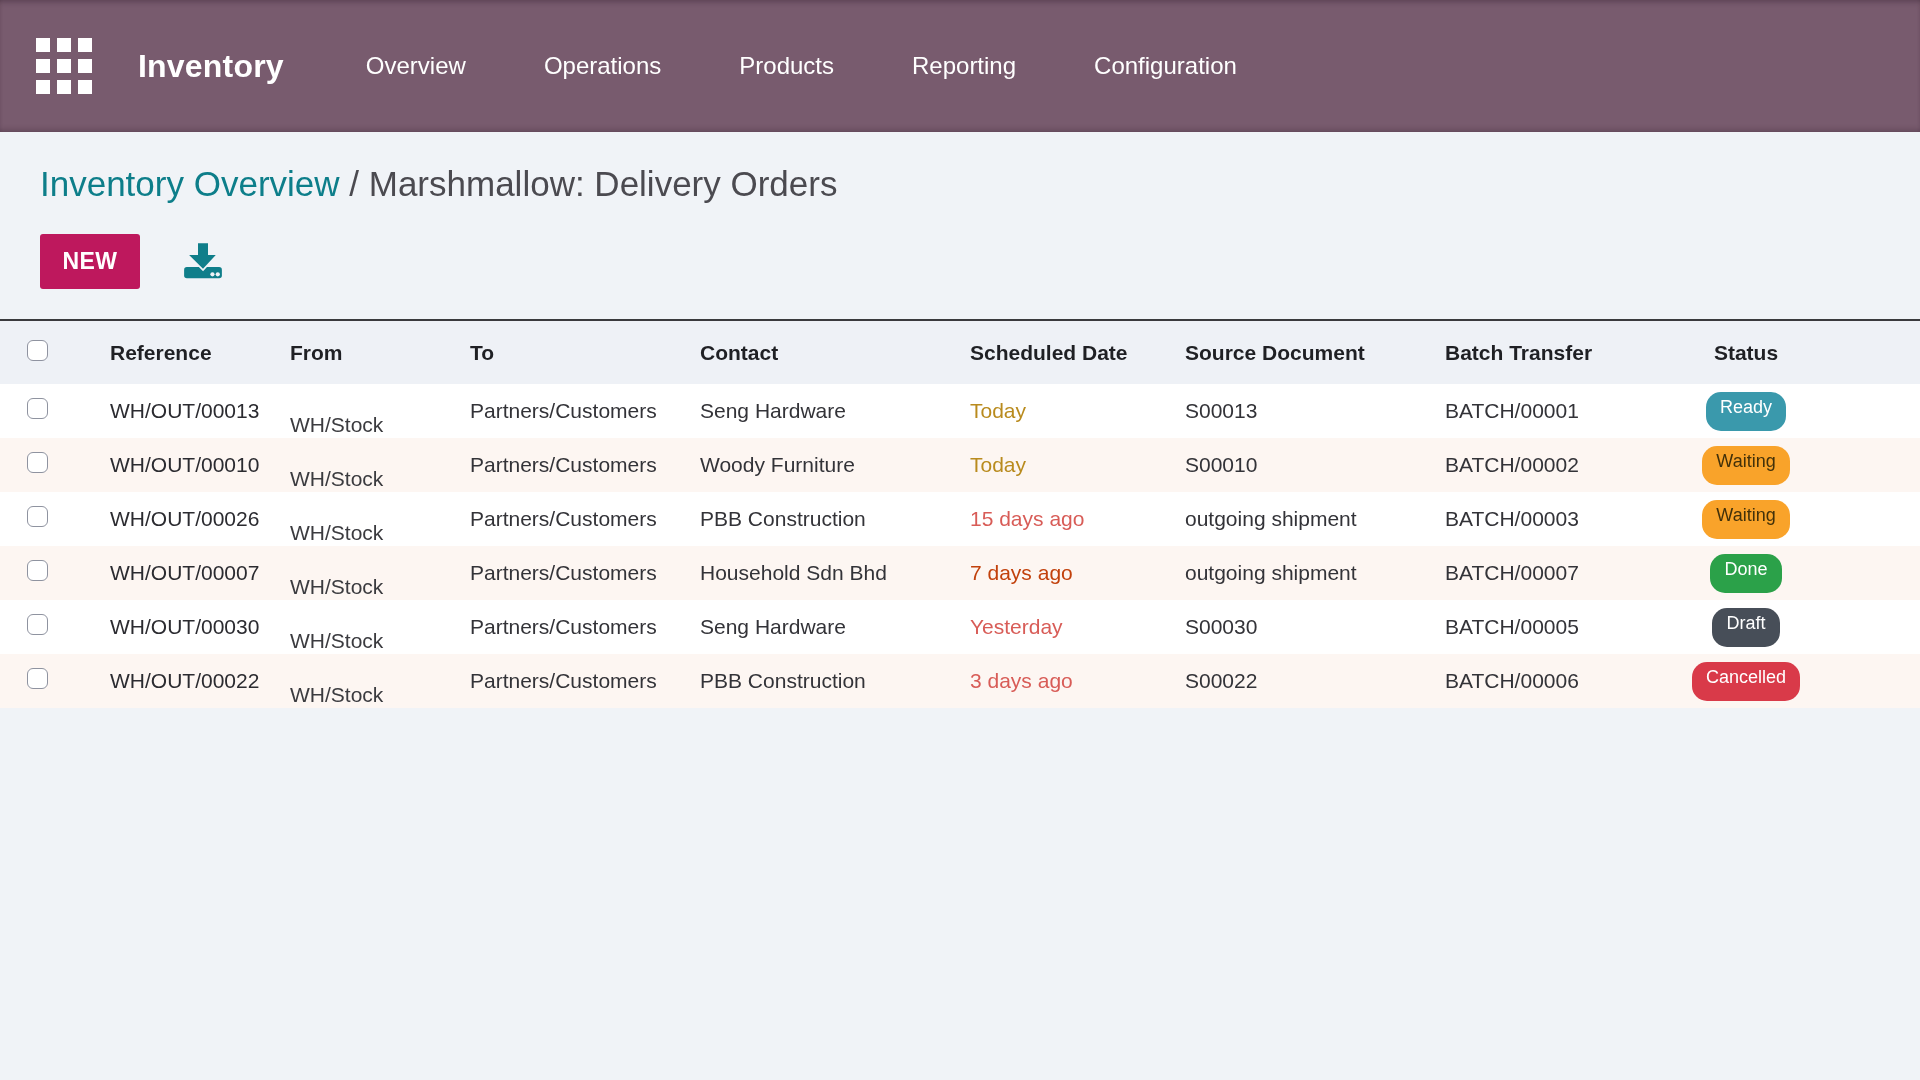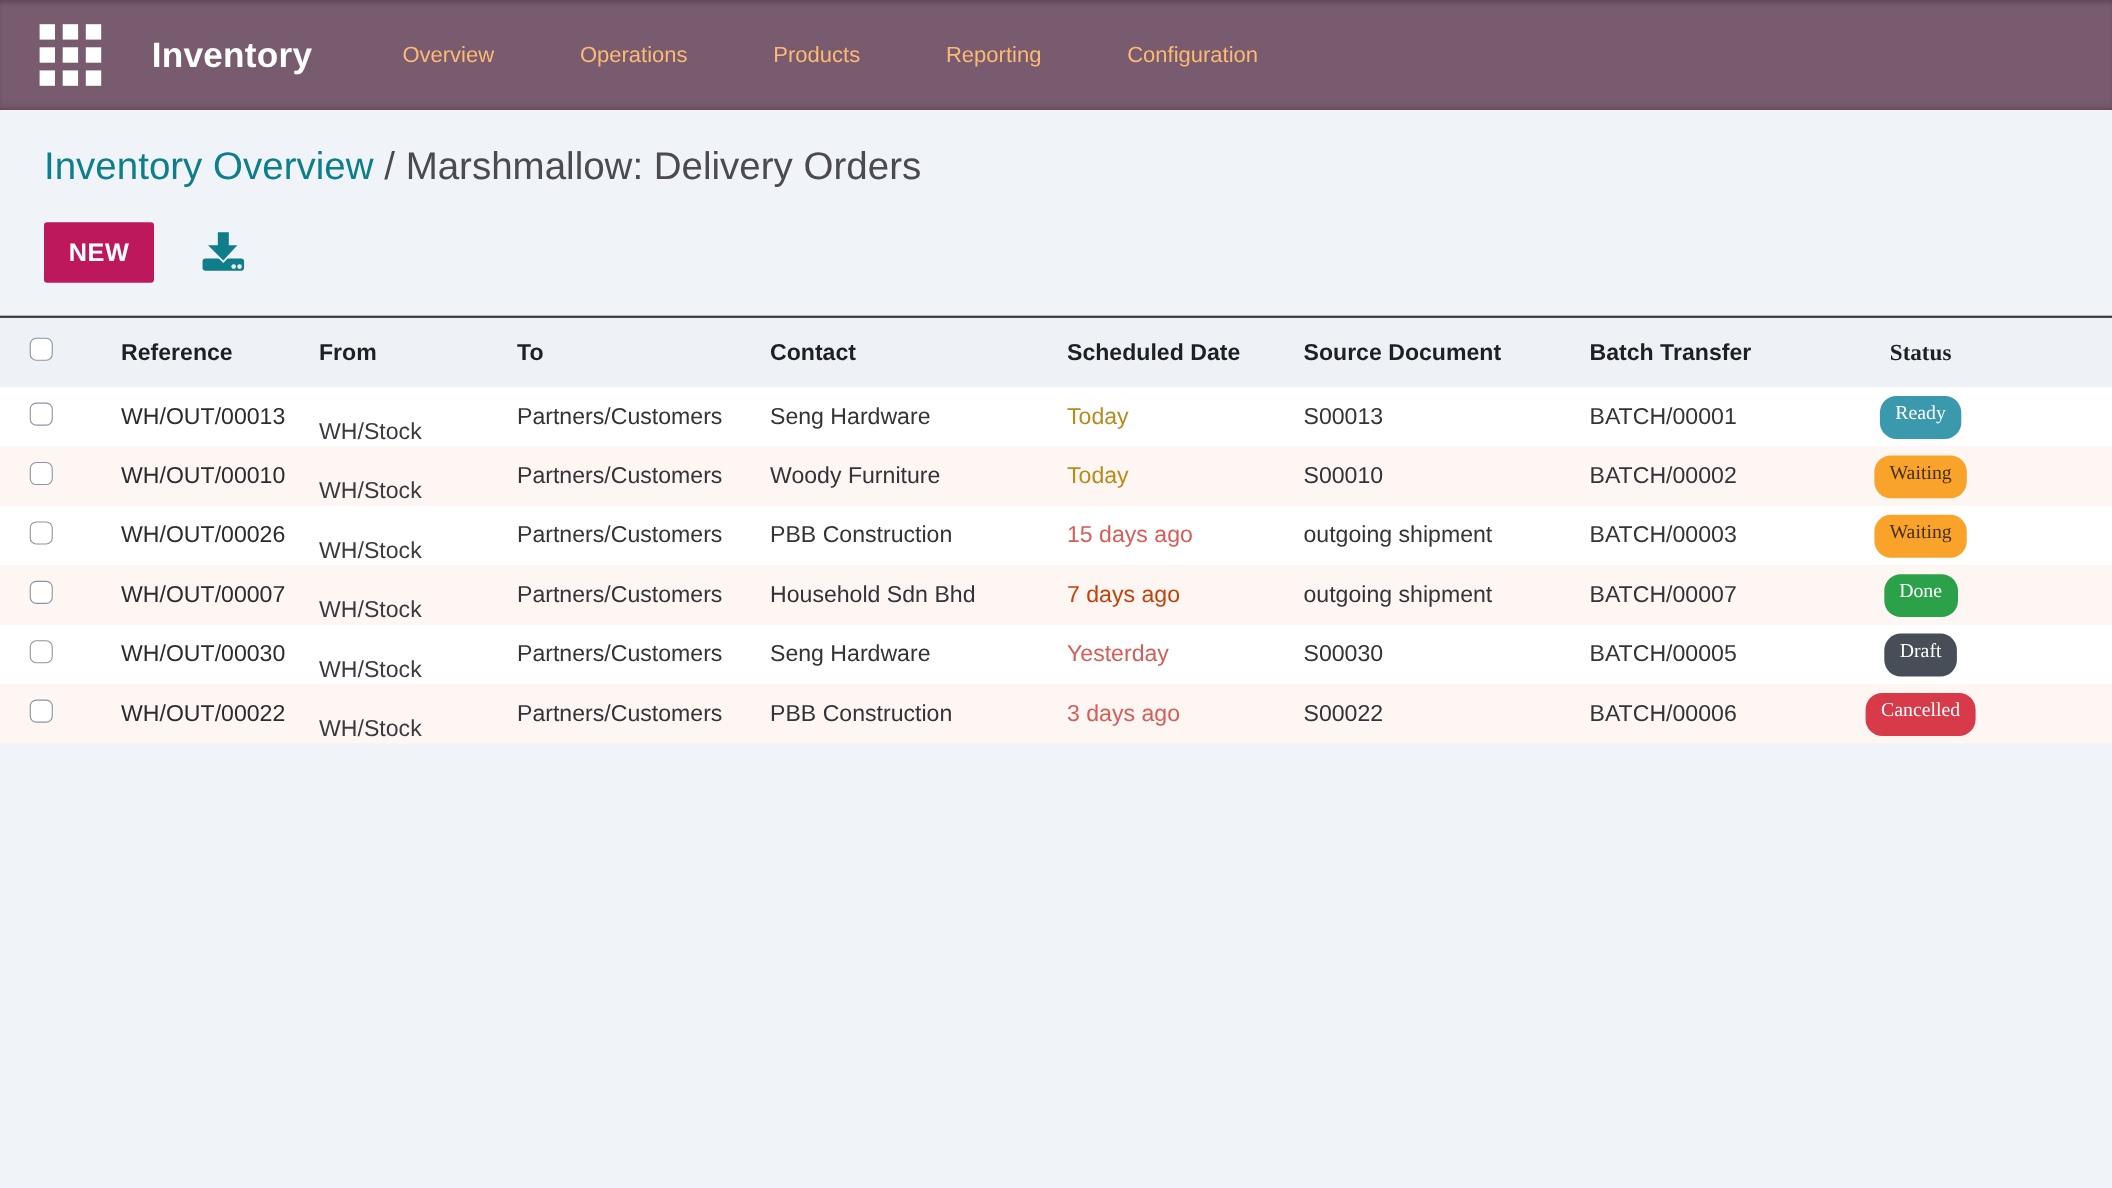--- a/index.html
+++ b/index.html
@@ -5,21 +5,21 @@
   * { margin:0; padding:0; box-sizing:border-box; }
   html,body { width:1920px; height:1080px; overflow:hidden; }
   body {
     font-family:"Liberation Sans", sans-serif;
     background:#f0f3f7;
     color:#2c2c30;
   }
 
   
   .navbar {
-    height:100px;
+    height:132px;
     background:#785b6e;
     display:flex;
     align-items:center;
     padding-left:36px;
     box-shadow:inset 0 5px 6px -4px rgba(40,20,35,.45), inset 0 -5px 6px -4px rgba(40,20,35,.35);
   }
   .apps-icon {
     width:56px; height:56px;
     display:grid;
     grid-template-columns:repeat(3,14px);
@@ -27,21 +27,21 @@
     gap:7px;
     align-content:center; justify-content:center;
     cursor:pointer;
   }
   .apps-icon span { background:#fff; display:block; }
   .app-title {
     color:#fff; font-size:32px; font-weight:bold;
     margin-left:46px; letter-spacing:.2px;
   }
   .nav-items { display:flex; gap:78px; margin-left:82px; }
-  .nav-item { color:#fdba74; font-size:20px; cursor:pointer; white-space:nowrap; }
+  .nav-item { color:#ffffff; font-size:24px; cursor:pointer; white-space:nowrap; }
 
   
   .breadcrumb {
     margin:28px 0 0 40px;
     font-size:35px;
     line-height:48px;
   }
   .bc-link { color:#0d7e8a; cursor:pointer;text-align:right; }
   .bc-sep, .bc-current { color:#4b4a50; }
 
@@ -76,21 +76,21 @@
   }
   .thead {
     height:65px;
     background:#eef1f6;
     border-top:2px solid #3a3a3d;
     font-weight:bold;
     color:#1f2024;
   }
   .lrow .cell { padding-left:20px; font-size:21px; }
   .lrow .c-check { padding-left:27px; }
-  .lrow .c-status { padding-left:0; display:flex; justify-content:center;font-family:Liberation Serif, serif; }
+  .lrow .c-status { padding-left:0; display:flex; justify-content:center; }
   .trow { height:54px; background:#fff; }
   .trow.even { background:#fdf6f2; }
   .cell-from span { position:relative; top:14px; color:#3b3b3f; }
   .checkbox {
     width:21px; height:21px;
     border:1.5px solid #8f93a0;
     border-radius:6px;
     background:#fff;
     display:inline-block;
     cursor:pointer;

